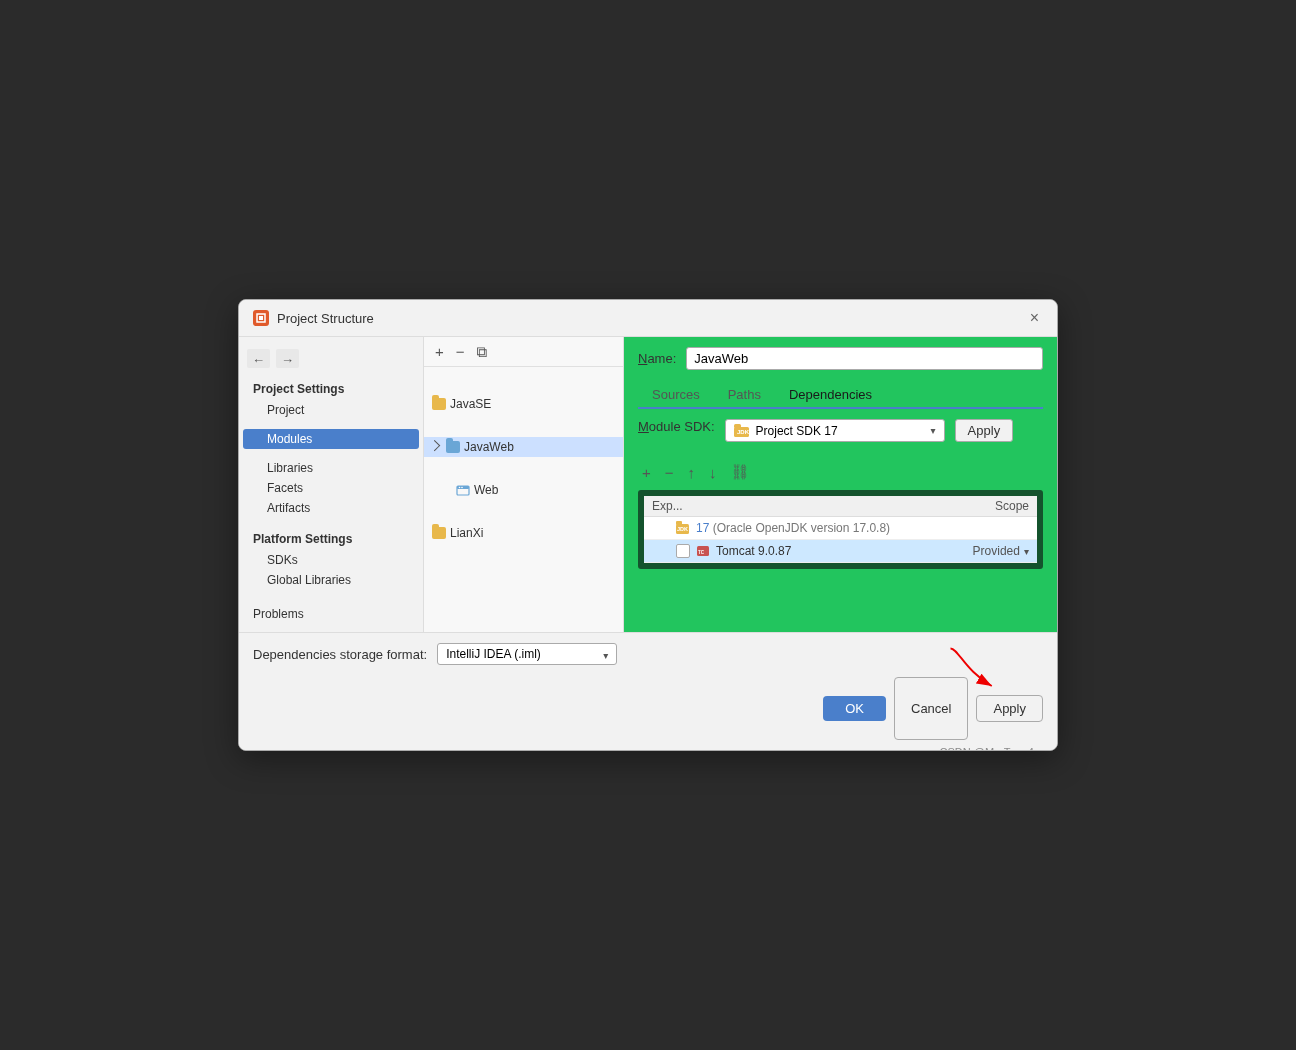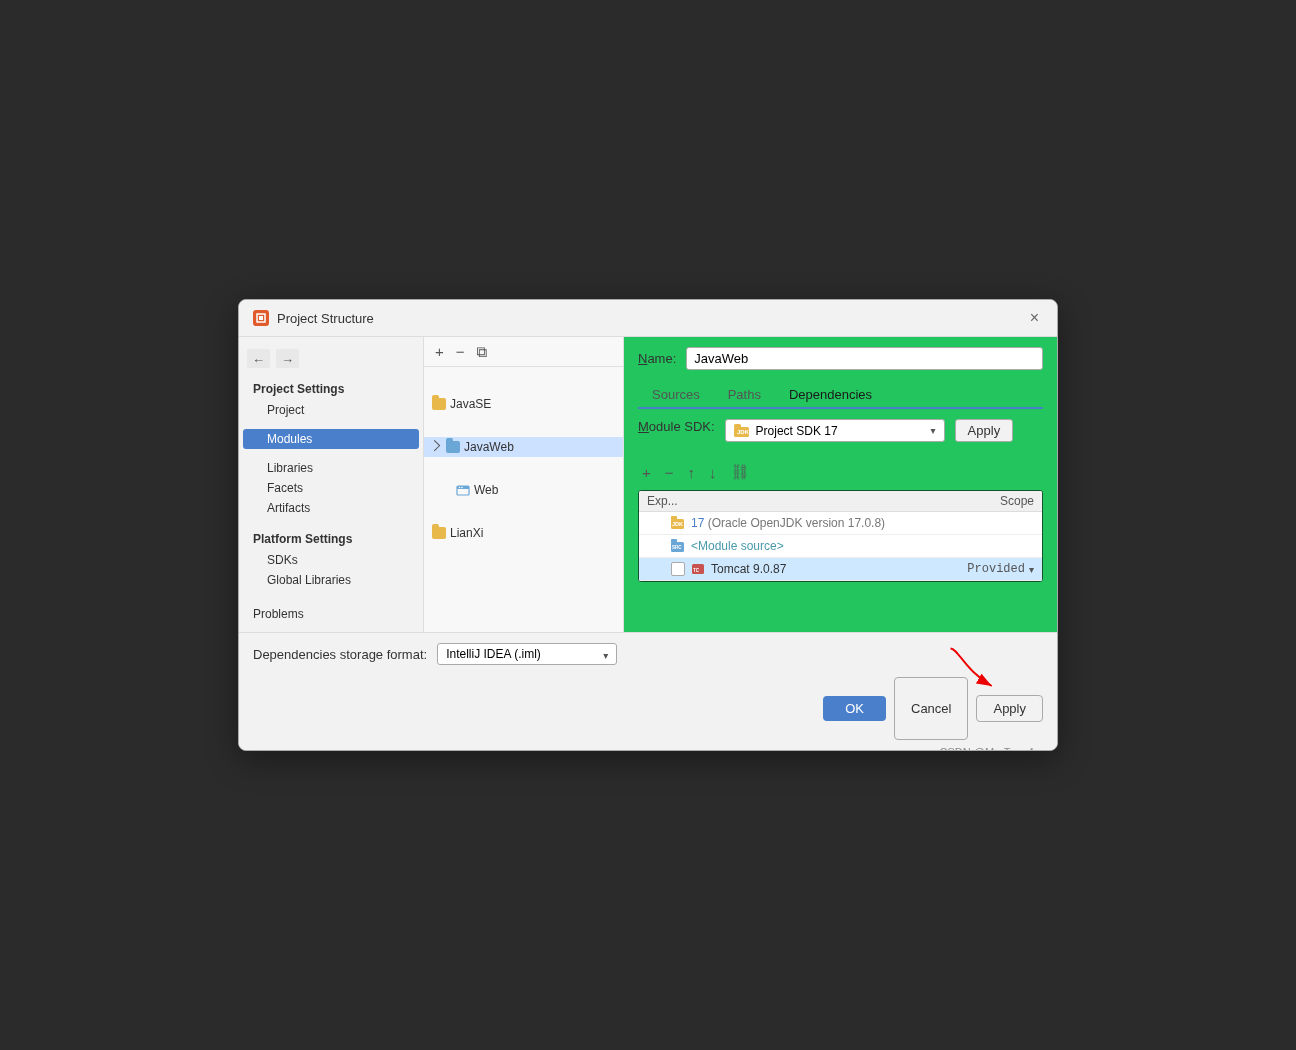--- a/index.html
+++ b/index.html
@@ -274,21 +274,21 @@
       color: #555;
       font-size: 15px;
       padding: 1px 4px;
       background: none;
       border: none;
       border-radius: 2px;
     }
     
     .deps-table {
       width: 100%;
-      border: 1px solid #14532d;
+      border: 6px solid #14532d;
       border-radius: 3px;
       overflow: hidden;
       background: #fff;
       font-size: 12px;
     }
     .deps-header {
       display: flex;
       background: #f0f0f0;
       border-bottom: 1px solid #ddd;
       padding: 3px 8px;
@@ -342,21 +342,20 @@
     .deps-row-scope {
       width: 90px;
       display: flex;
       align-items: center;
       justify-content: flex-end;
       gap: 4px;
     }
     .scope-provided {
       color: #555;
       font-size: 12px;
-      font-family: Liberation Mono, monospace;
     }
     .scope-arrow {
       color: #555;
       font-size: 10px;
     }
     
     .dialog-footer {
       padding: 10px 14px;
       border-top: 1px solid #ddd;
       background: #f2f2f2;
@@ -561,31 +560,20 @@
             <rect x="0" y="0" width="6" height="4" rx="1" fill="#e8b84b"></rect>
             <text x="1" y="10" font-size="5.5" fill="#fff" font-weight="bold">JDK</text>
           </svg>
           <span class="deps-row-label">
             <span class="jdk-num">17</span>
             <span class="jdk-detail"> (Oracle OpenJDK version 17.0.8)</span>
           </span>
           <div class="deps-row-scope"></div>
         </div>
 
-        <div class="deps-row">
-          <svg width="14" height="14" viewBox="0 0 14 14" style="flex-shrink:0;">
-            <rect x="0" y="3" width="13" height="10" rx="1.5" fill="#6aa6d6"></rect>
-            <rect x="0" y="0" width="6" height="4" rx="1" fill="#6aa6d6"></rect>
-            <text x="1" y="10" font-size="4.5" fill="#fff" font-weight="bold">SRC</text>
-          </svg>
-          <span class="deps-row-label">
-            <span class="module-src">&lt;Module source&gt;</span>
-          </span>
-          <div class="deps-row-scope"></div>
-        </div>
 
         <div class="deps-row highlighted">
           <div class="deps-row-checkbox"></div>
           <svg width="14" height="14" viewBox="0 0 14 14" style="flex-shrink:0;">
             <rect x="1" y="2" width="12" height="10" rx="1.5" fill="#c85250"></rect>
             <text x="2" y="9.5" font-size="4.5" fill="#fff" font-weight="bold">TC</text>
           </svg>
           <span class="deps-row-label">
             <span class="tomcat">Tomcat 9.0.87</span>
           </span>

